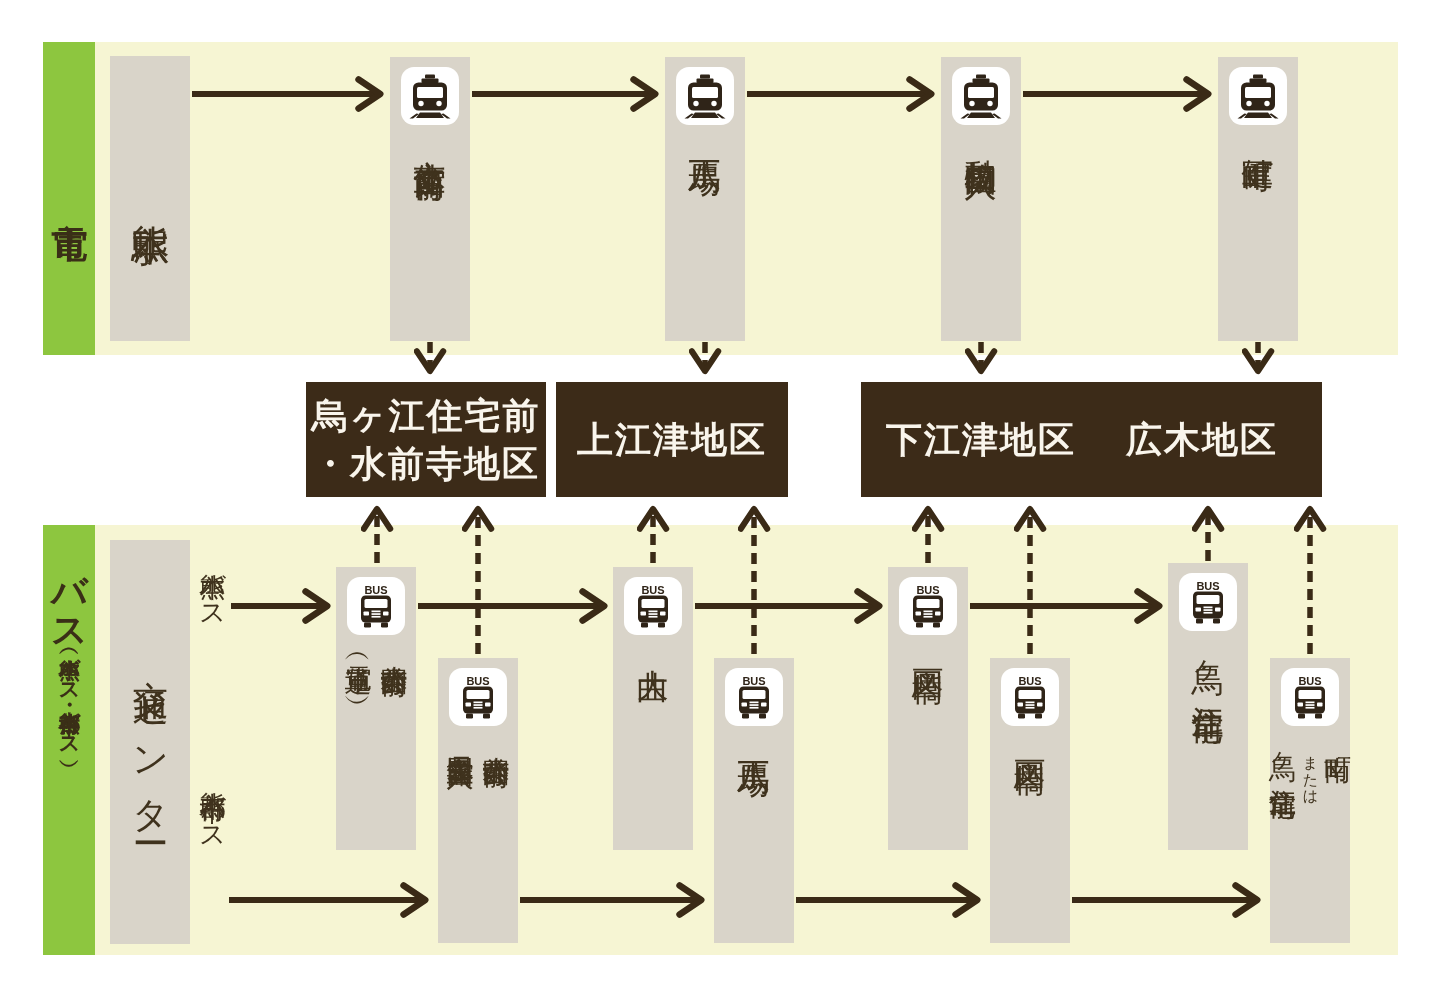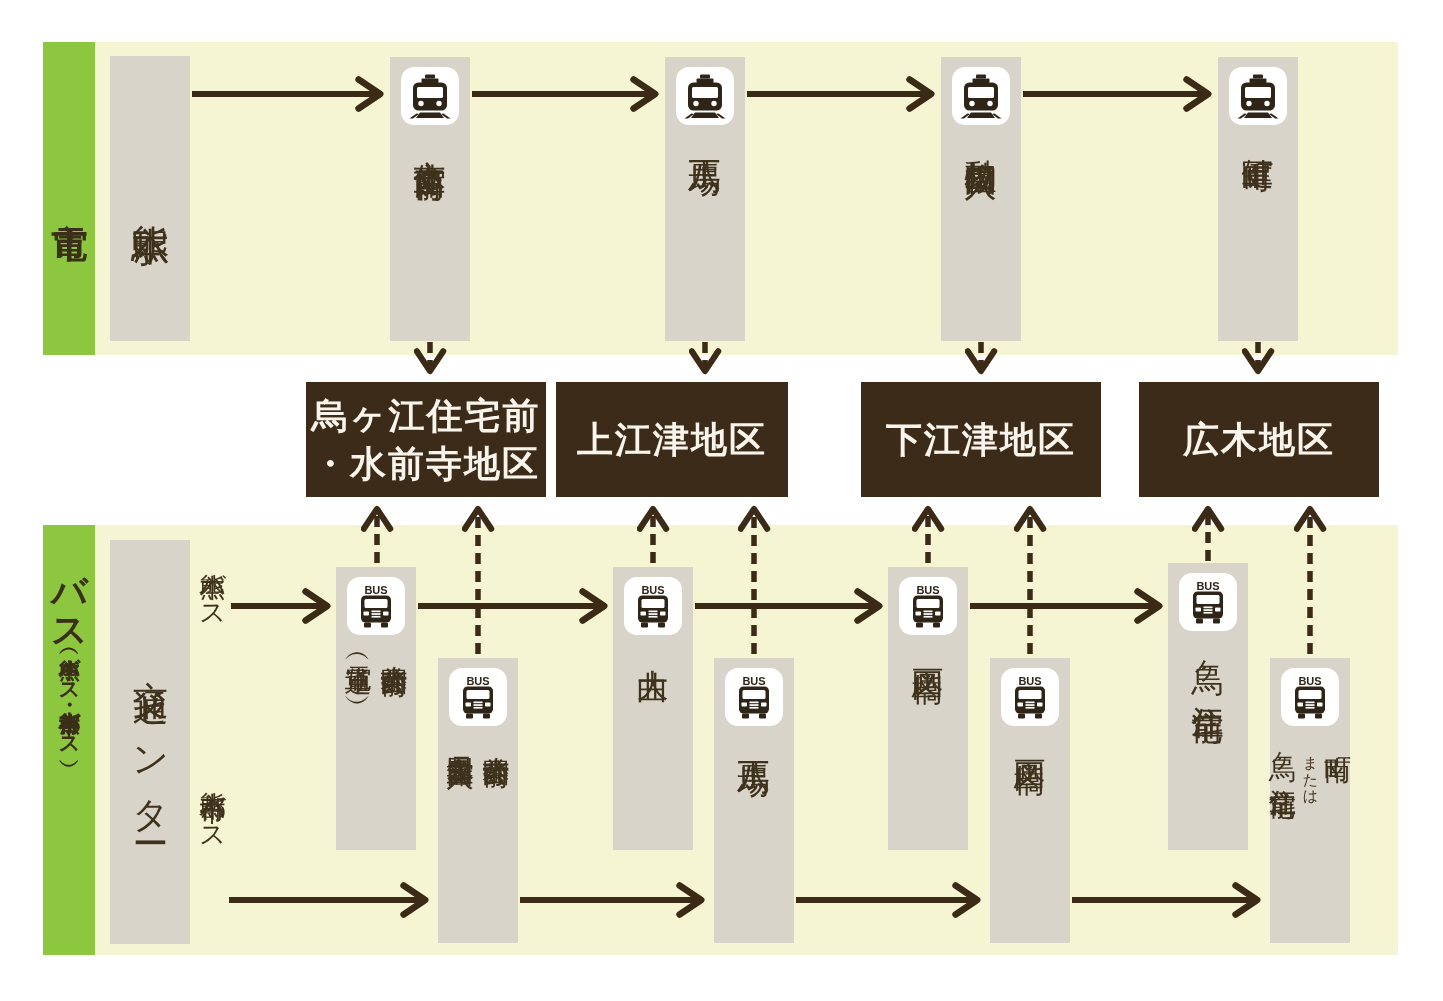--- a/index.html
+++ b/index.html
@@ -109,21 +109,21 @@
   <div class="abs districtbox" style="left:306px;top:382px;width:240px;height:115px">
     <span>烏ヶ江住宅前</span>
     <span>・水前寺地区</span>
   </div>
   <div class="abs districtbox" style="left:556px;top:382px;width:232px;height:115px">
     <span>上江津地区</span>
   </div>
   <div class="abs districtbox" style="left:861px;top:382px;width:240px;height:115px">
     <span>下江津地区</span>
   </div>
-  <div class="abs districtbox" style="left:1139px;top:382px;width:240px;height:115px">
+  <div class="abs districtbox" style="left:1082px;top:382px;width:240px;height:115px">
     <span>広木地区</span>
   </div>
 
   <div class="abs band" style="left:43px;top:525px;width:1355px;height:430px"></div>
   <div class="abs greenbar topstart" style="left:43px;top:525px;width:52px;height:430px">
     <div class="v bandlabel"><span>バス</span><span class="sub">（熊本バス・熊本都市バス）</span></div>
   </div>
 
   <div class="abs originbox" style="left:110px;top:540px;width:80px;height:404px">
     <div class="v originname wide">交通センター</div>

